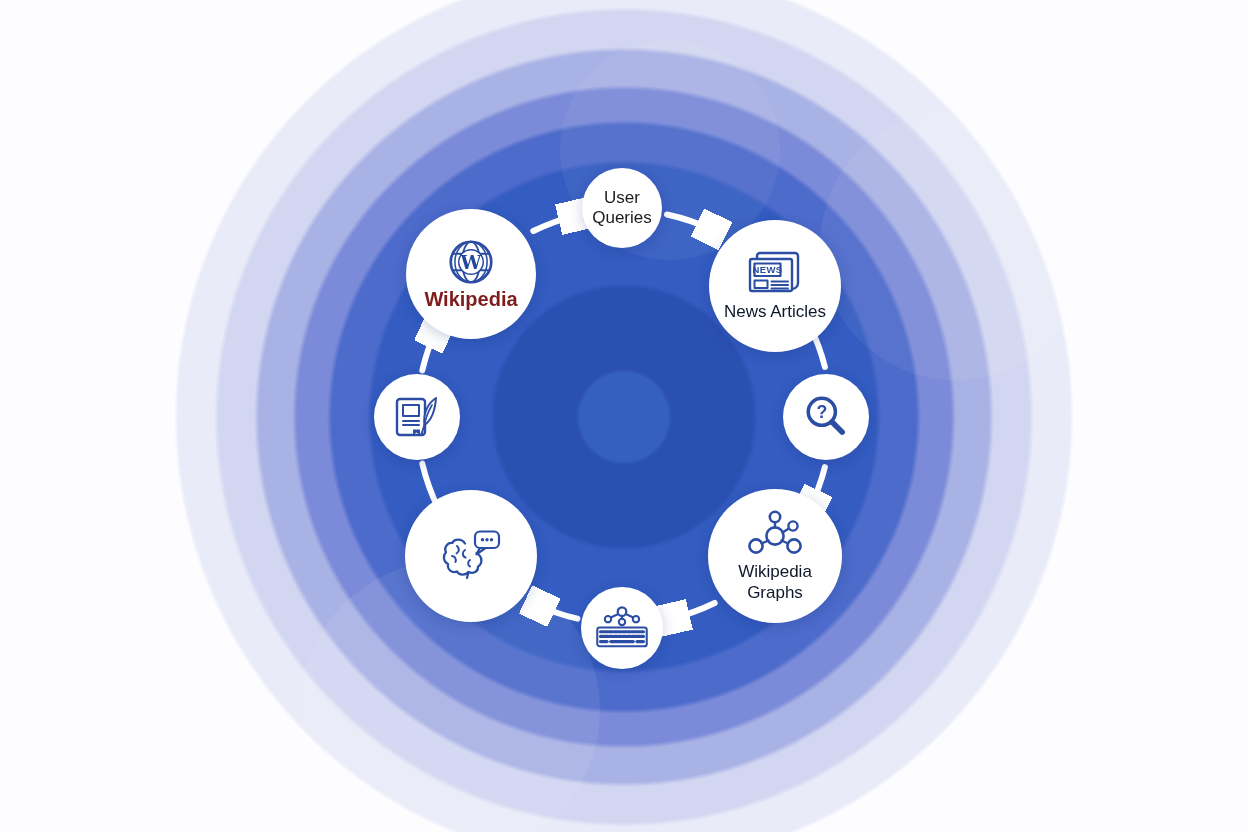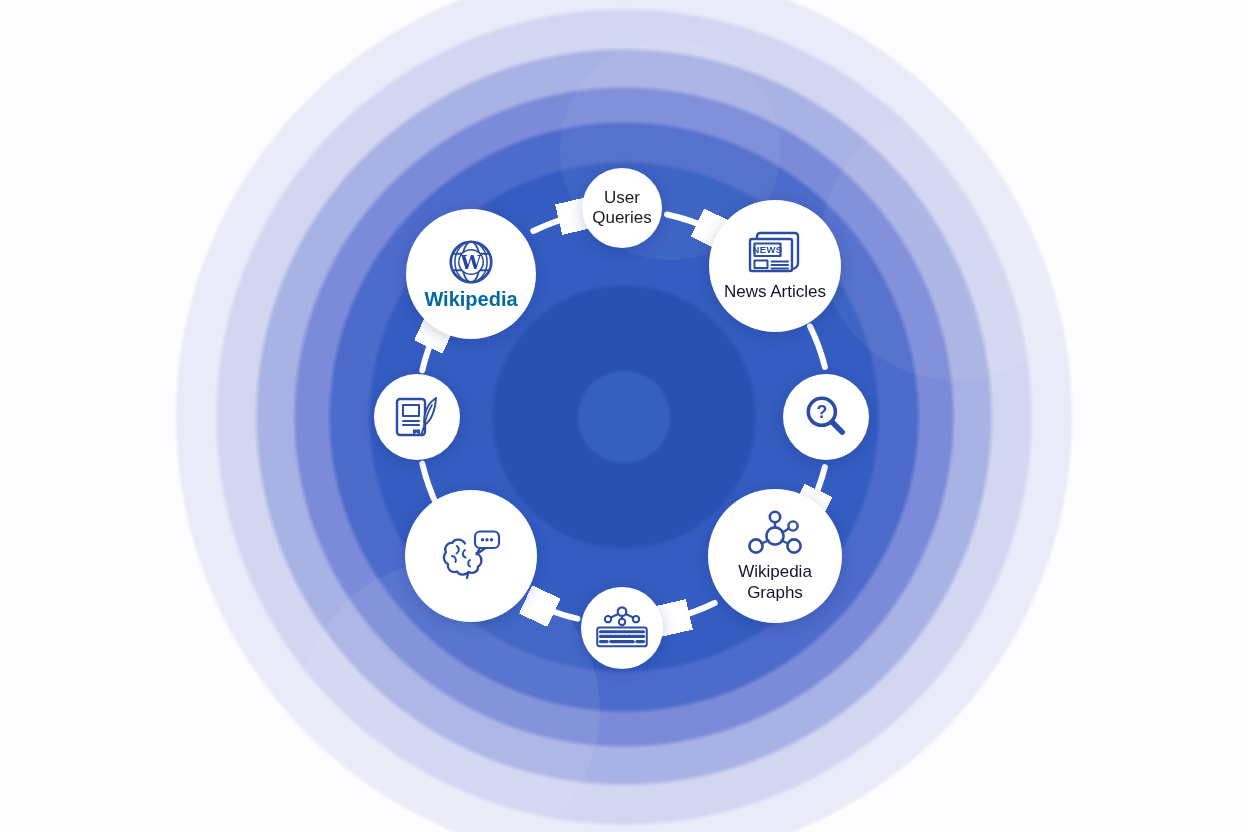--- a/index.html
+++ b/index.html
@@ -19,30 +19,30 @@
   .tex2{left:300px;top:560px;width:300px;height:300px;background:rgba(255,255,255,0.07);}
   .tex3{left:560px;top:40px;width:220px;height:220px;background:rgba(255,255,255,0.05);}
   .arrows{position:absolute;left:0;top:0;pointer-events:none;}
   .arrows path{stroke:#ffffff;stroke-width:6;fill:none;stroke-linecap:round;}
   .node{
     position:absolute;background:#ffffff;border-radius:50%;
     display:flex;flex-direction:column;align-items:center;justify-content:center;
     text-align:center;box-shadow:0 3px 14px rgba(15,35,110,0.22);
   }
   .node-uq{left:582px;top:168px;width:80px;height:80px;}
-  .node-news{left:709px;top:200px;width:132px;height:132px;}
+  .node-news{left:709px;top:220px;width:132px;height:132px;}
   .node-mag{left:783px;top:374px;width:86px;height:86px;}
   .node-kg{left:708px;top:489px;width:134px;height:134px;}
   .node-kb{left:581px;top:587px;width:82px;height:82px;}
   .node-llm{left:405px;top:490px;width:132px;height:132px;}
   .node-doc{left:374px;top:374px;width:86px;height:86px;}
   .node-wiki{left:406px;top:209px;width:130px;height:130px;}
   .label{font-size:17px;color:#0f172a;line-height:1.18;margin-top:3px;}
   .label-uq{font-size:17px;color:#1c1c1c;line-height:1.2;}
-  .label-wiki{font-size:20px;font-weight:bold;color:#0369a1;line-height:1.1;margin-top:2px;}
+  .label-wiki{font-size:20px;font-weight:bold;color:#7f1d1d;line-height:1.1;margin-top:2px;}
   .icon svg{display:block;}
   .ic-stroke{stroke:#2b4da3;fill:none;stroke-linecap:round;stroke-linejoin:round;}
   .ic-fill{fill:#2b4da3;stroke:none;}
   .ic-white{fill:#ffffff;}
   svg text.ic-text{fill:#2b4da3;font-weight:bold;font-family:"Liberation Sans",sans-serif;}
   svg text.ic-serif{fill:#24469c;font-weight:bold;font-family:"DejaVu Serif",serif;}
 </style>
 </head>
 <body>
 

